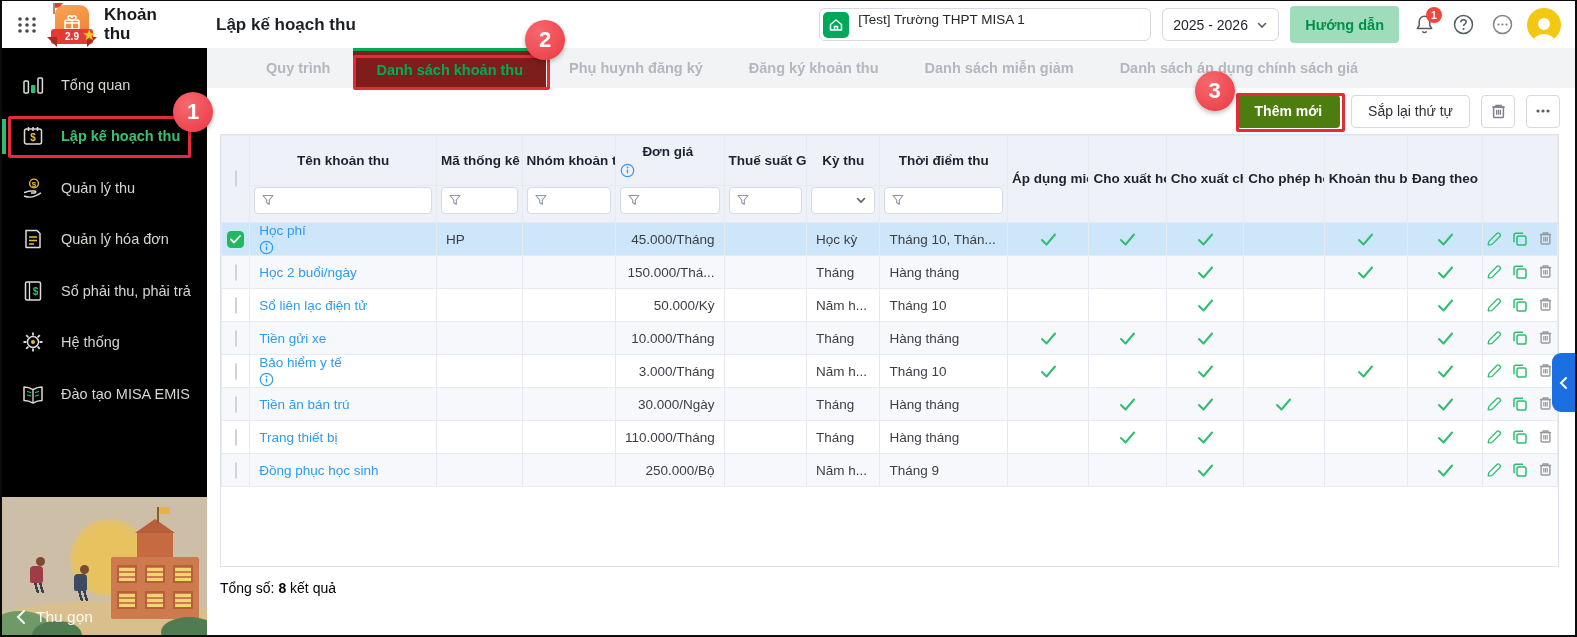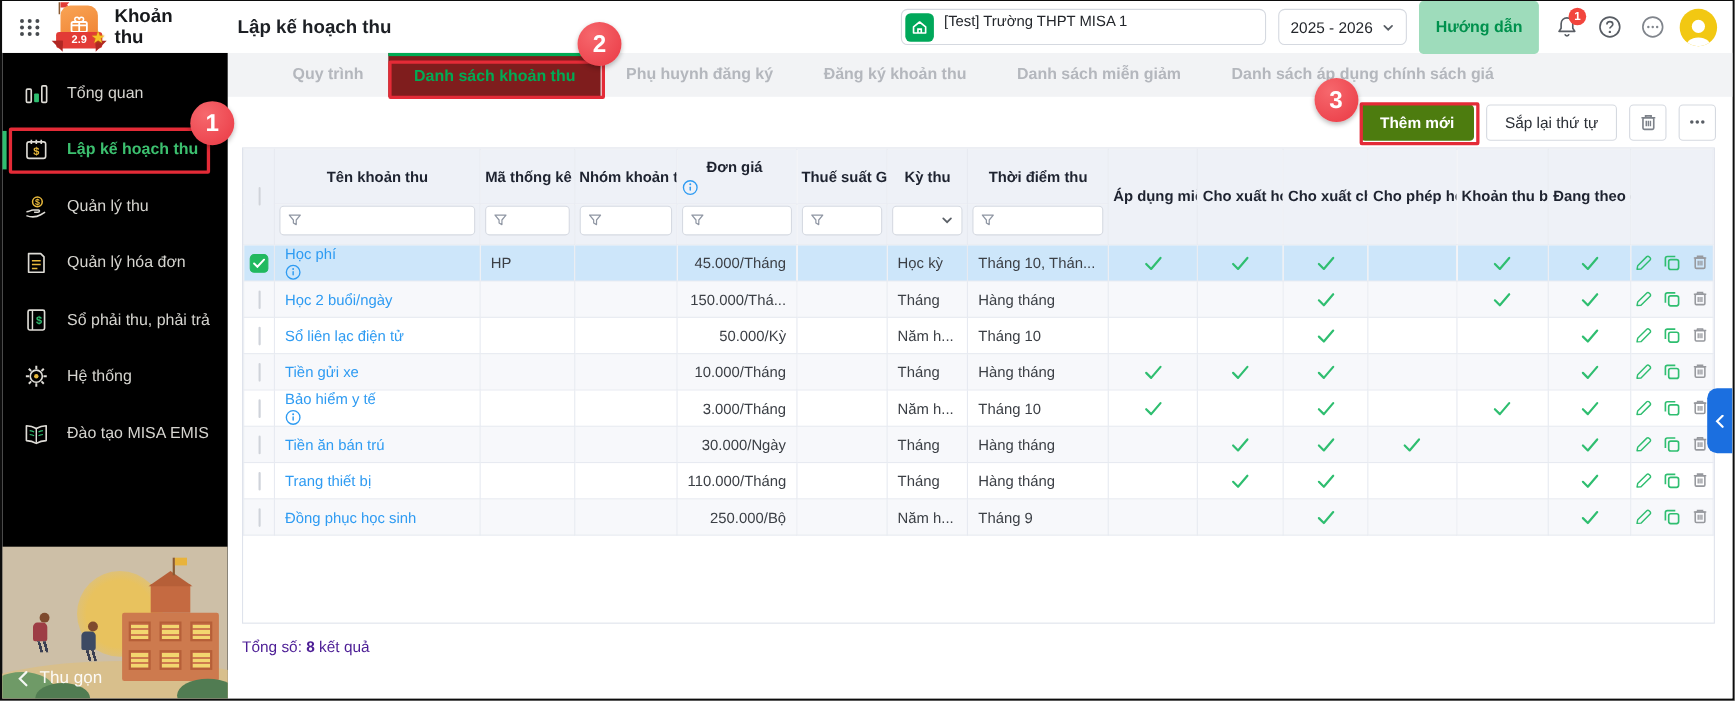--- a/index.html
+++ b/index.html
@@ -26,21 +26,21 @@
   .logo .star { position:absolute; right:-2px; bottom:4px; color:#f7c325; font-size:15px; line-height:1; text-shadow:0 0 2px #c98e00; }
   .brand-title { margin-left:10px; font-size:17px; font-weight:bold; color:#17191c; line-height:1.08; width:70px; }
   .page-title { margin-left:42px; font-size:17px; font-weight:bold; color:#1d2025; white-space:nowrap; }
   .top-right { margin-left:auto; display:flex; align-items:center; gap:11px; }
   .school-box { width:332px; height:33px; border:1px solid #d5d9e0; border-radius:6px; display:flex;
                 align-items:flex-start; gap:9px; padding:3px 10px 3px 3px; cursor:pointer; }
   .school-home { width:26px; height:26px; border-radius:5px; background:#00a85a; display:flex; align-items:center; justify-content:center; }
   .school-name { font-size:13.5px; color:#23262b; white-space:nowrap; overflow:hidden; }
   .year-box { width:117px; height:33px; border:1px solid #d5d9e0; border-radius:6px; display:flex;
               align-items:center; justify-content:space-between; padding:0 10px; font-size:14px; color:#23262b; cursor:pointer; }
-  .guide-btn { height:48px; background:#9edcbb; color:#00914d; border:none; border-radius:4px;
+  .guide-btn { height:37px; background:#9edcbb; color:#00914d; border:none; border-radius:4px;
                font-family:inherit; font-size:14.5px; font-weight:bold; padding:0 15px; cursor:pointer; }
   .iconbtn { position:relative; width:28px; height:28px; display:flex; align-items:center; justify-content:center; cursor:pointer; }
   .iconbtn .nbadge { position:absolute; top:-4px; right:-4px; min-width:16px; height:16px; border-radius:8px;
                background:#f2453d; color:#fff; font-size:10.5px; font-weight:bold; display:flex; align-items:center; justify-content:center; padding:0 4px; }
   .avatar { width:34px; height:34px; border-radius:50%; background:#f2c812; display:flex; align-items:flex-end; justify-content:center; overflow:hidden; cursor:pointer; }
 
   
   .side { position:absolute; left:0; top:47px; bottom:0; width:205px; background:#000000; z-index:4; overflow:hidden; }
   .side-nav { position:relative; padding-top:11px; z-index:2; }
   .side-item { position:relative; height:51.5px; display:flex; align-items:center; gap:15px; padding-left:17px;
@@ -100,21 +100,21 @@
   tbody tr.stripe td { background:#f7f8fb; }
   tbody tr.selected td { background:#cde6fa; }
   td.c { text-align:center; padding:0 2px; }
   td.r { text-align:right; }
   .rowlink { color:#2e9bf2; cursor:pointer; display:inline-flex; align-items:center; gap:7px; }
   .rowcheck { width:17px; height:17px; border:1px solid #cfd3da; border-radius:4px; background:#fff; margin:0 auto; cursor:pointer; }
   .rowcheck.on { background:#21b95f; border-color:#21b95f; display:flex; align-items:center; justify-content:center; }
   .actwrap { display:flex; align-items:center; justify-content:center; gap:8px; }
   .acticon { width:18px; height:18px; display:inline-flex; cursor:pointer; }
 
-  .footerbar { padding:13px 0 0 13px; font-size:14px; color:#4c1d95; }
+  .footerbar { padding:13px 0 0 13px; font-size:14px; color:#000000; }
 
   
   .bluetab { position:absolute; right:0; top:352px; width:23px; height:59px; background:#1b6fe0;
              border-radius:9px 0 0 9px; display:flex; align-items:center; justify-content:center; z-index:6; cursor:pointer; }
   .anno-box { position:absolute; border:3px solid #e42b37; border-radius:2px; z-index:40; pointer-events:none; }
   .anno-badge { position:absolute; width:40px; height:40px; border-radius:50%;
                 background:radial-gradient(circle at 35% 30%, #f6686d, #ea3944); color:#fff; font-size:22px; font-weight:bold;
                 display:flex; align-items:center; justify-content:center; z-index:41; pointer-events:none;
                 box-shadow:0 2px 5px rgba(0,0,0,.28); }
   .icon svg { display:block; }

